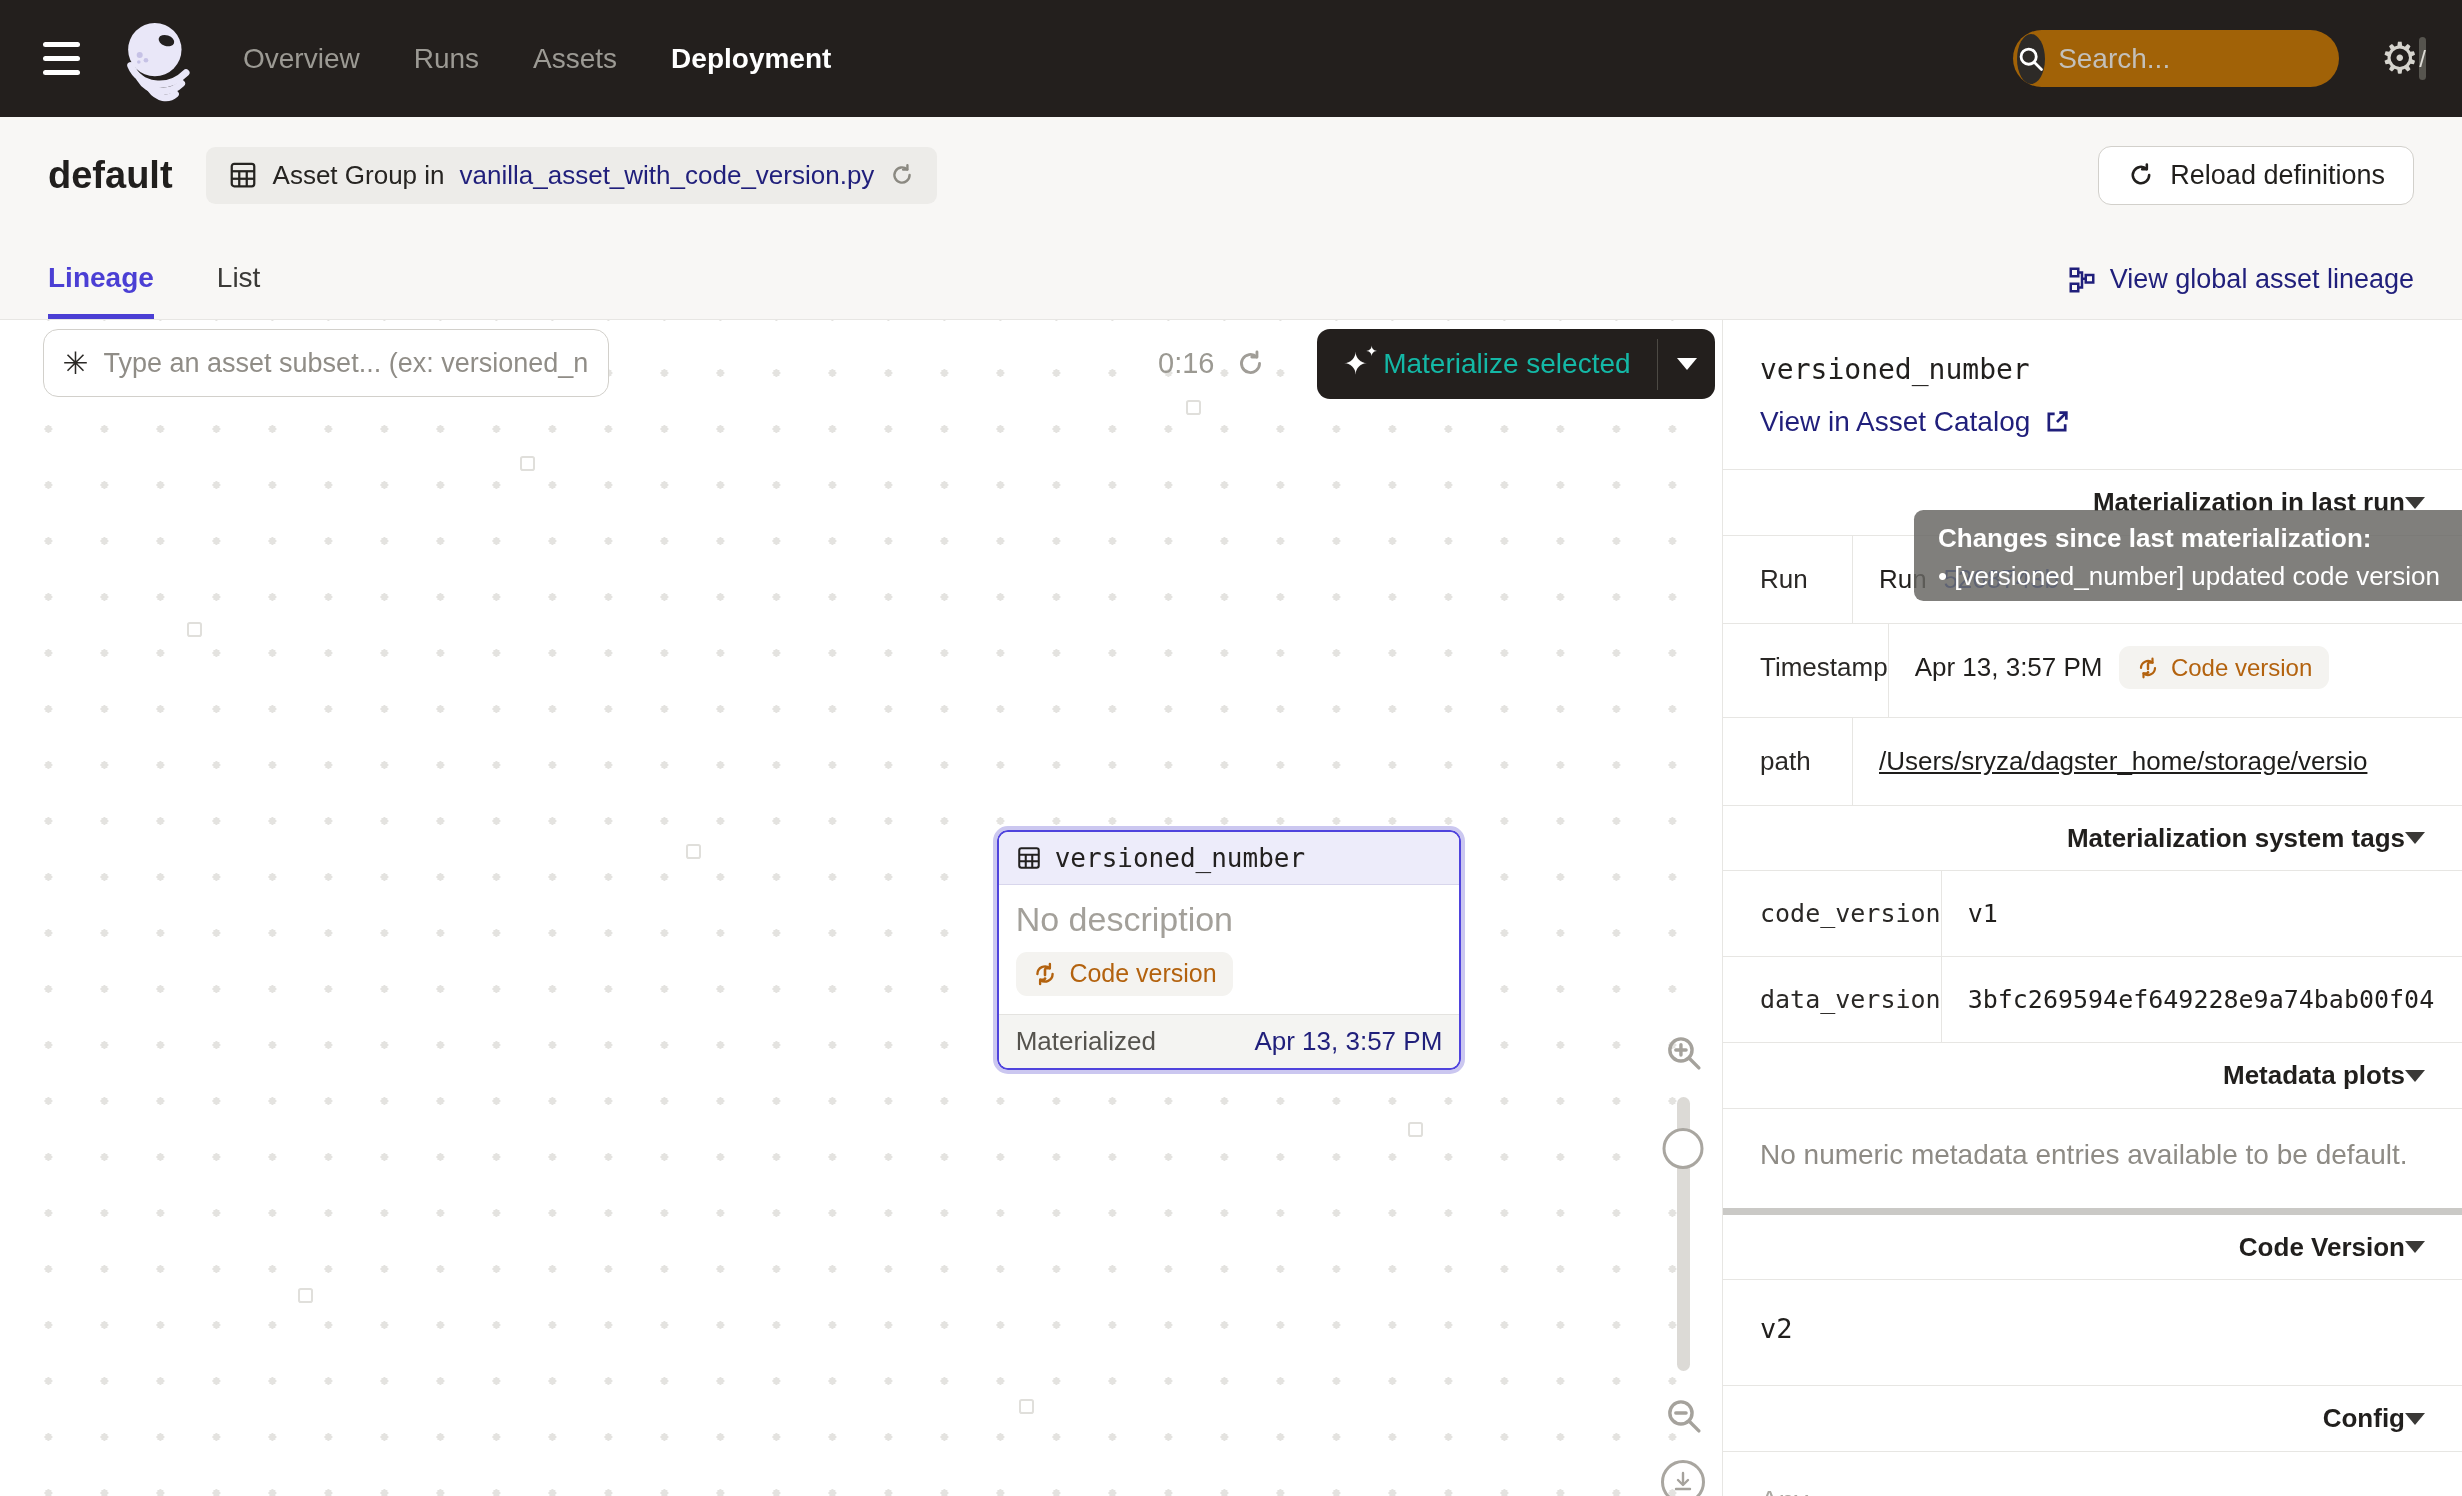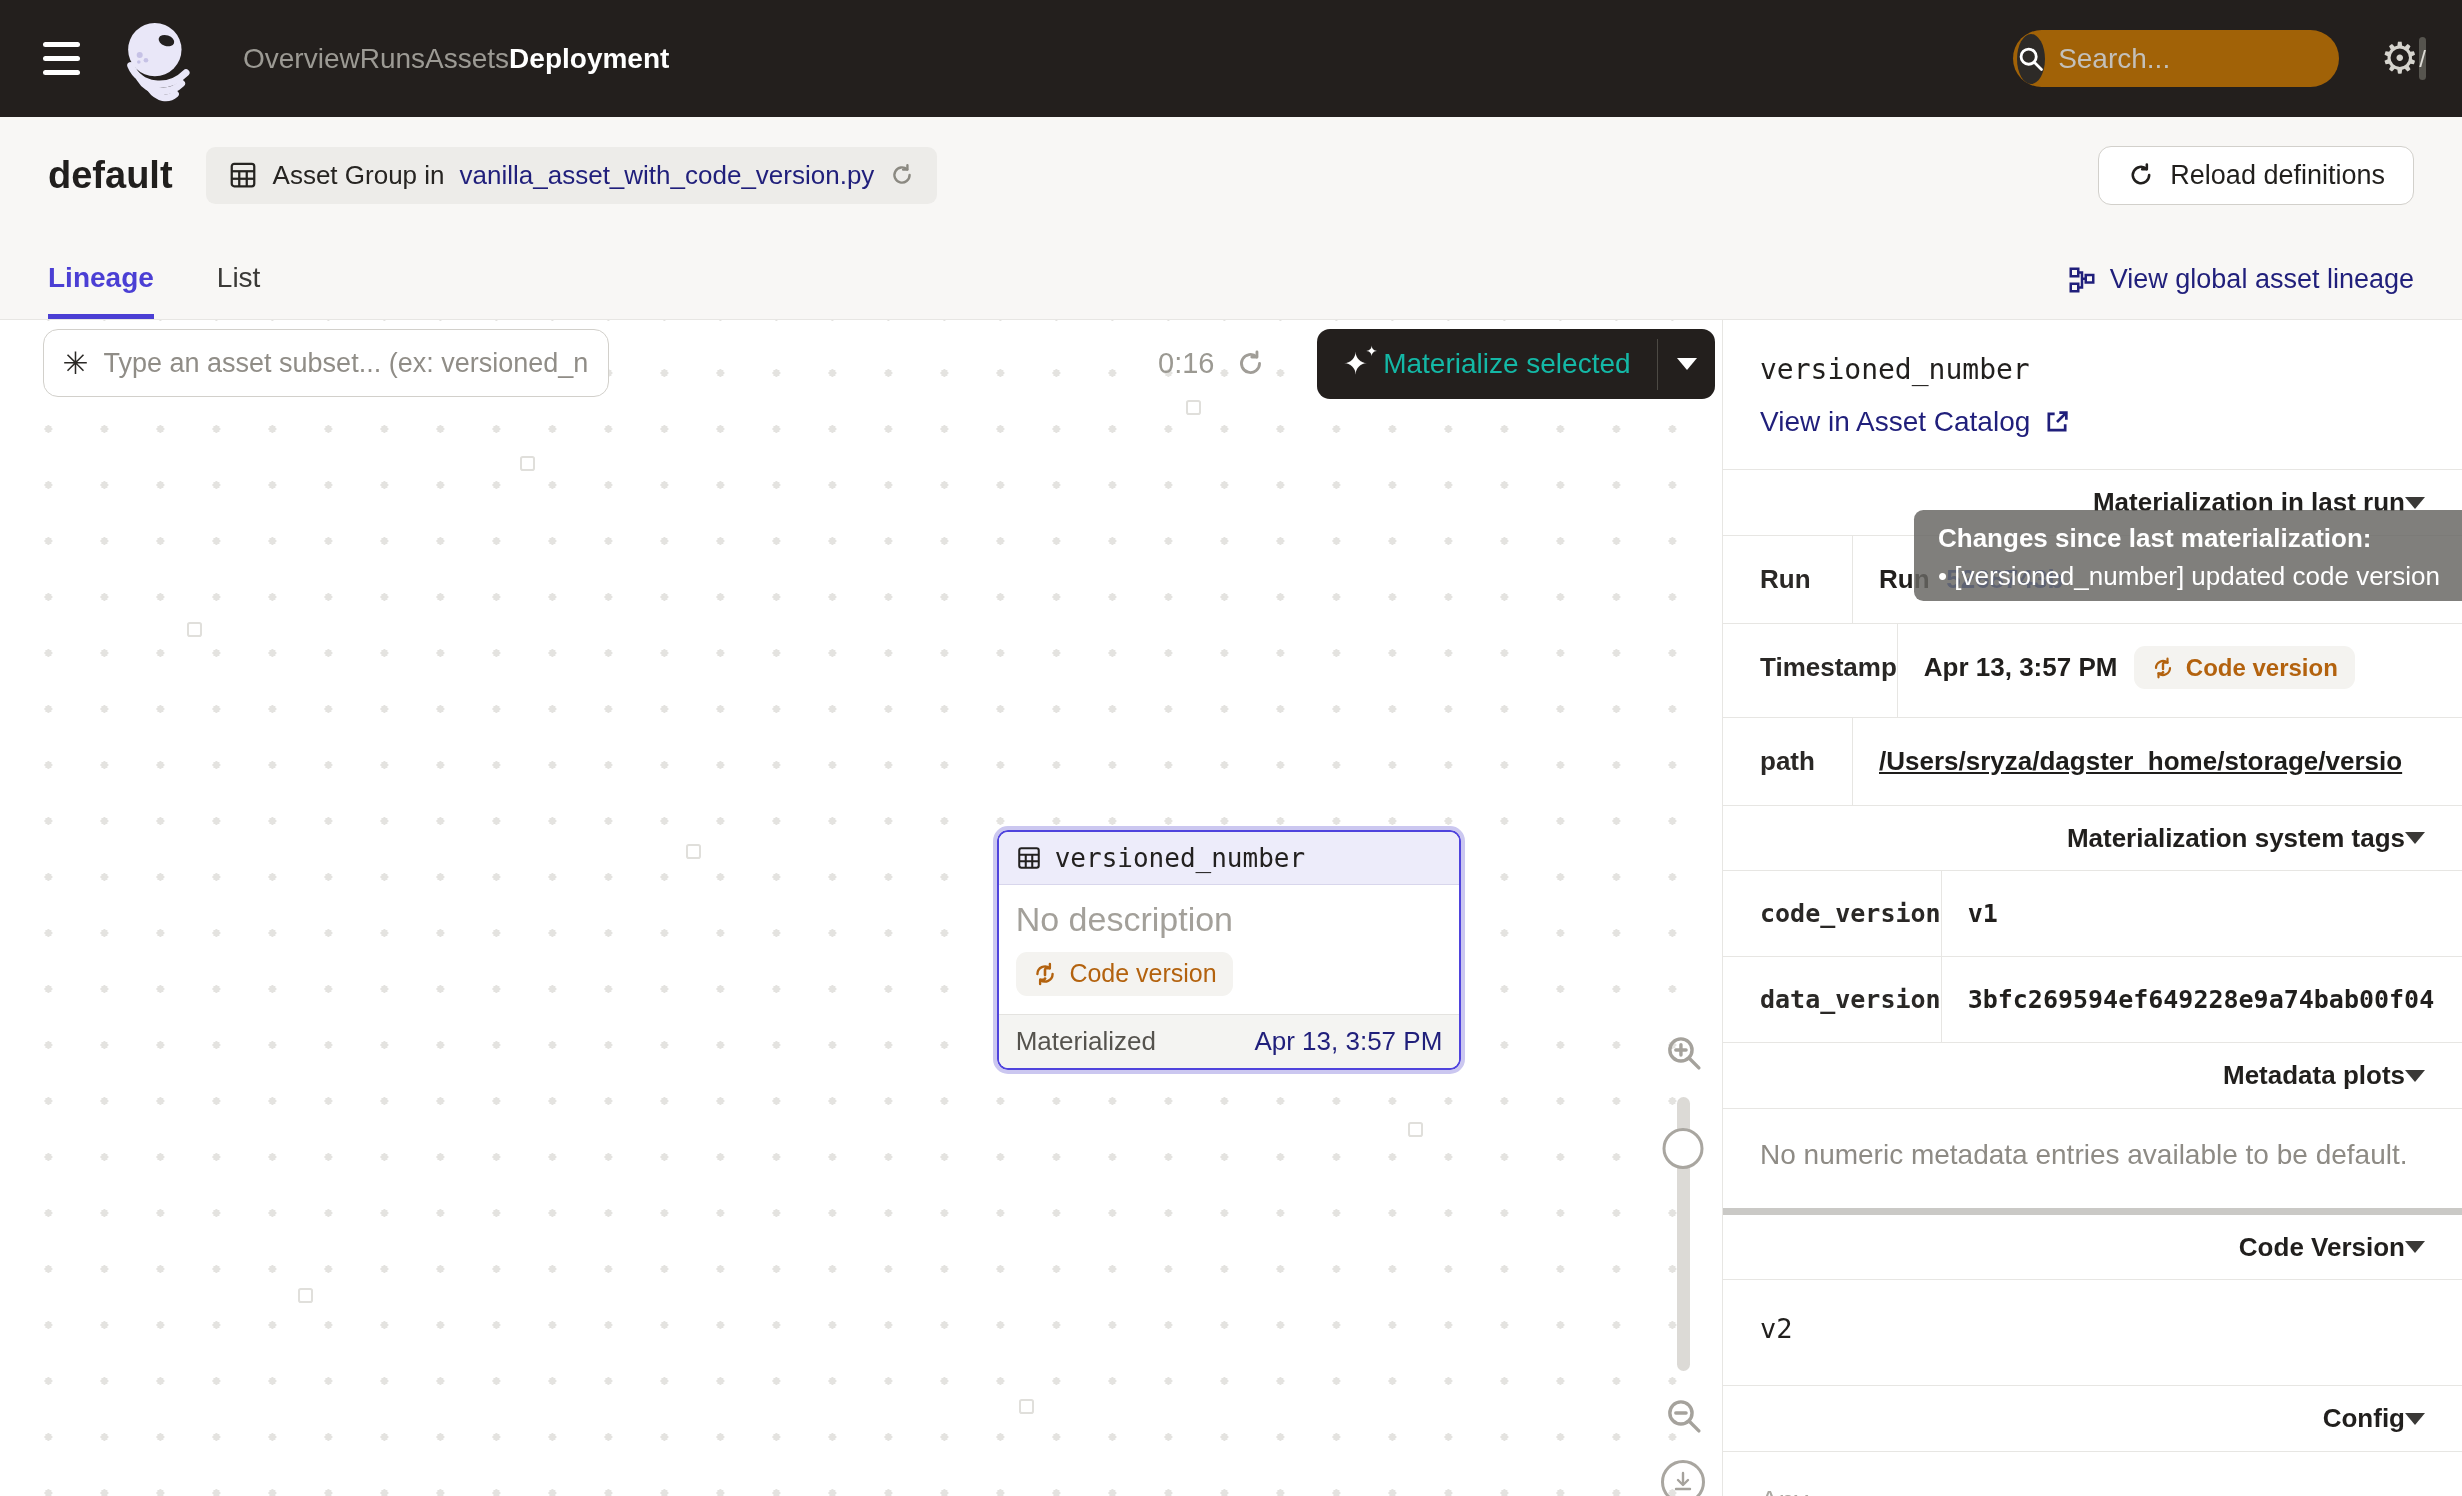--- a/index.html
+++ b/index.html
@@ -5,21 +5,21 @@
   * { margin:0; padding:0; box-sizing:border-box; }
   html,body { width:2462px; height:1497px; }
   body { font-family:"Liberation Sans", sans-serif; background:#fff; }
   .app { position:relative; width:2462px; height:1497px; overflow:hidden; background:#fff; }
 
   
   .topnav { display:flex; align-items:center; height:117px; background:#231F1D; padding:0 43px; }
   .hamburger { display:flex; flex-direction:column; gap:8.3px; cursor:pointer; margin-right:33px; }
   .hamburger span { display:block; width:37px; height:5.6px; background:#fff; border-radius:2.8px; }
   .logo { width:89px; height:89px; margin-right:41px; }
-  .nav-items { display:flex; align-items:center; }
+  .nav-items { display:flex; align-items:center; gap:54px; }
   .nav-item { font-size:28px; color:#9C9A94; cursor:pointer; }
   .nav-item.active { color:#FFFFFF; font-weight:bold; }
   .topnav-right { margin-left:auto; display:flex; align-items:center; gap:41px; }
   .search-pill { display:flex; align-items:center; width:326px; height:57px; background:#a16207; border-radius:30px; padding:0 9.3px 0 3.7px; }
   .search-mag { width:50px; height:50px; border-radius:50%; background:#2D2A27; display:flex; align-items:center; justify-content:center; }
   .search-input { flex:1; background:transparent; border:none; outline:none; color:#CFCCC6; font-size:28px; margin-left:13px; font-family:"Liberation Sans",sans-serif; }
   .search-input::placeholder { color:#C3C0BA; }
   .slash-key { width:37px; height:43px; background:#56544E; color:#DDDBD5; border-radius:7.4px; font-size:24px; display:flex; align-items:center; justify-content:center; }
   .gear { font-size:43px; color:#D6D4CE; line-height:1; cursor:pointer; }
 
@@ -86,21 +86,21 @@
   .dl-circle { margin-top:24px; width:44px; height:44px; border:3.7px solid #A9A6A0; border-radius:50%;
     display:flex; align-items:center; justify-content:center; cursor:pointer; }
 
   
   .sidebar { position:relative; width:740px; background:#fff; border-left:1.9px solid #E7E6E3; font-size:25px; overflow:hidden; }
   .sb-top { padding:33px 37px 31px; }
   .sb-title { font-family:"DejaVu Sans Mono", monospace; font-size:28px; color:#211F1D; }
   .sb-cat { display:flex; align-items:center; gap:13px; margin-top:20.4px; color:#201F7B; font-size:28px; cursor:pointer; }
   .sec-h { display:flex; align-items:center; justify-content:flex-end; padding:16.7px 37px; border-top:1.9px solid #E7E6E3; cursor:pointer; }
   .sec-h .t { font-weight:bold; font-size:26px; color:#211F1D; }
-  .tbl { border-top:1.9px solid #E7E6E3;font-weight:bold; }
+  .tbl { border-top:1.9px solid #E7E6E3; }
   .trow { display:flex; border-bottom:1.9px solid #E7E6E3; }
   .trow:last-child { border-bottom:none; }
   .tcell-l { flex:0 0 130px; padding:28px 0 28px 37px; border-right:1.9px solid #E7E6E3; color:#2A2826; font-size:26px; }
   .tbl2 .tcell-l { flex-basis:158px; font-family:"DejaVu Sans Mono", monospace; font-size:25px; }
   .tcell-v { flex:1; padding:28px 0 28px 26px; font-size:26px; color:#211F1D; display:flex; align-items:flex-start; gap:16.7px;
     white-space:nowrap; overflow:hidden; }
   .run-link { color:#3050C8; cursor:pointer; }
   .path-link { text-decoration:underline; color:#1E1D1B; cursor:pointer; }
   .mono { font-family:"DejaVu Sans Mono", monospace; font-size:25px; }
   .empty-msg { padding:30px 37px 37px; color:#8E8B85; font-size:28px; border-top:1.9px solid #E7E6E3; }

